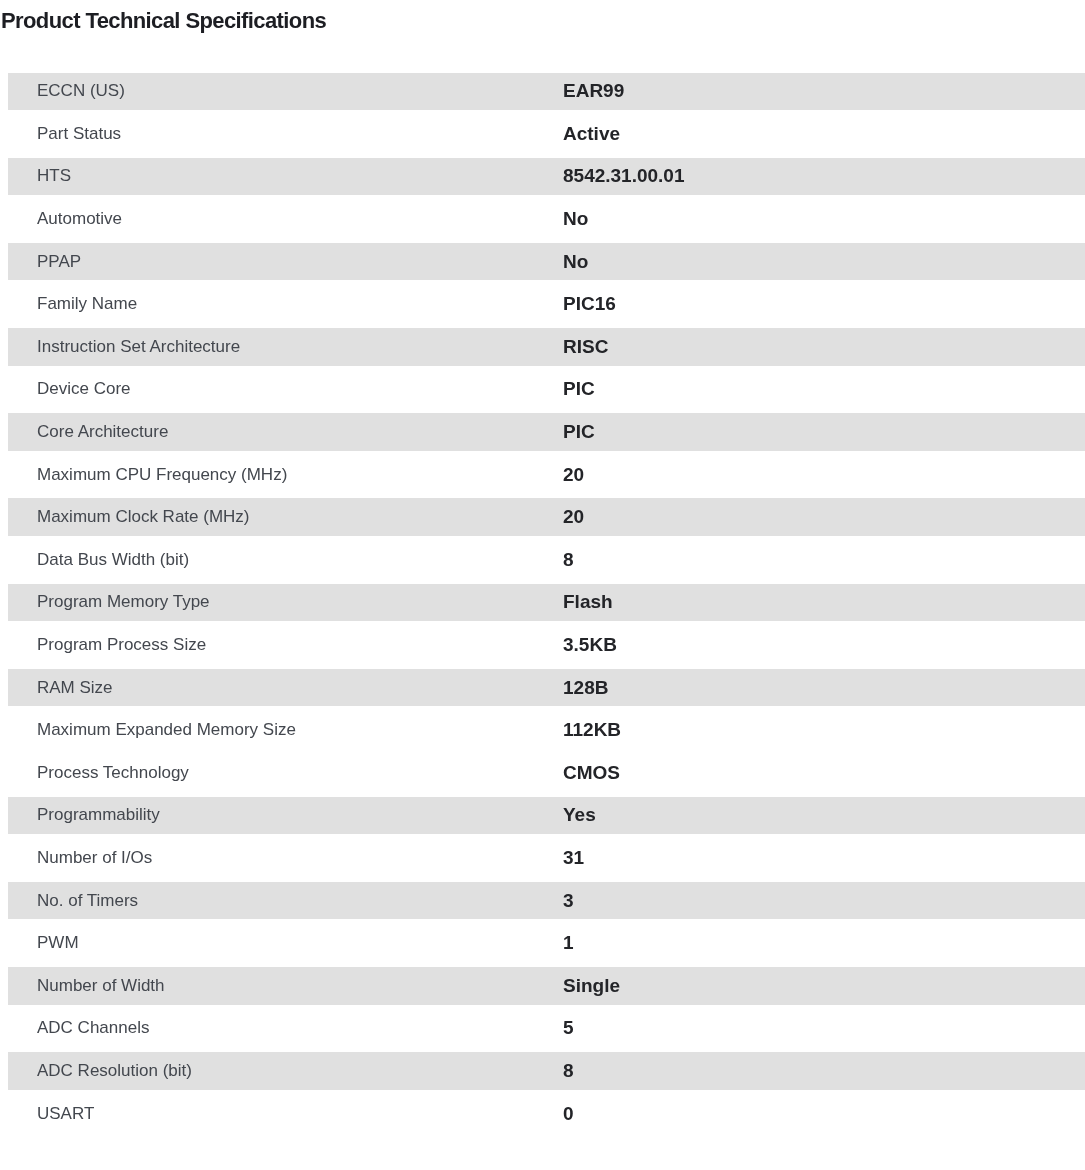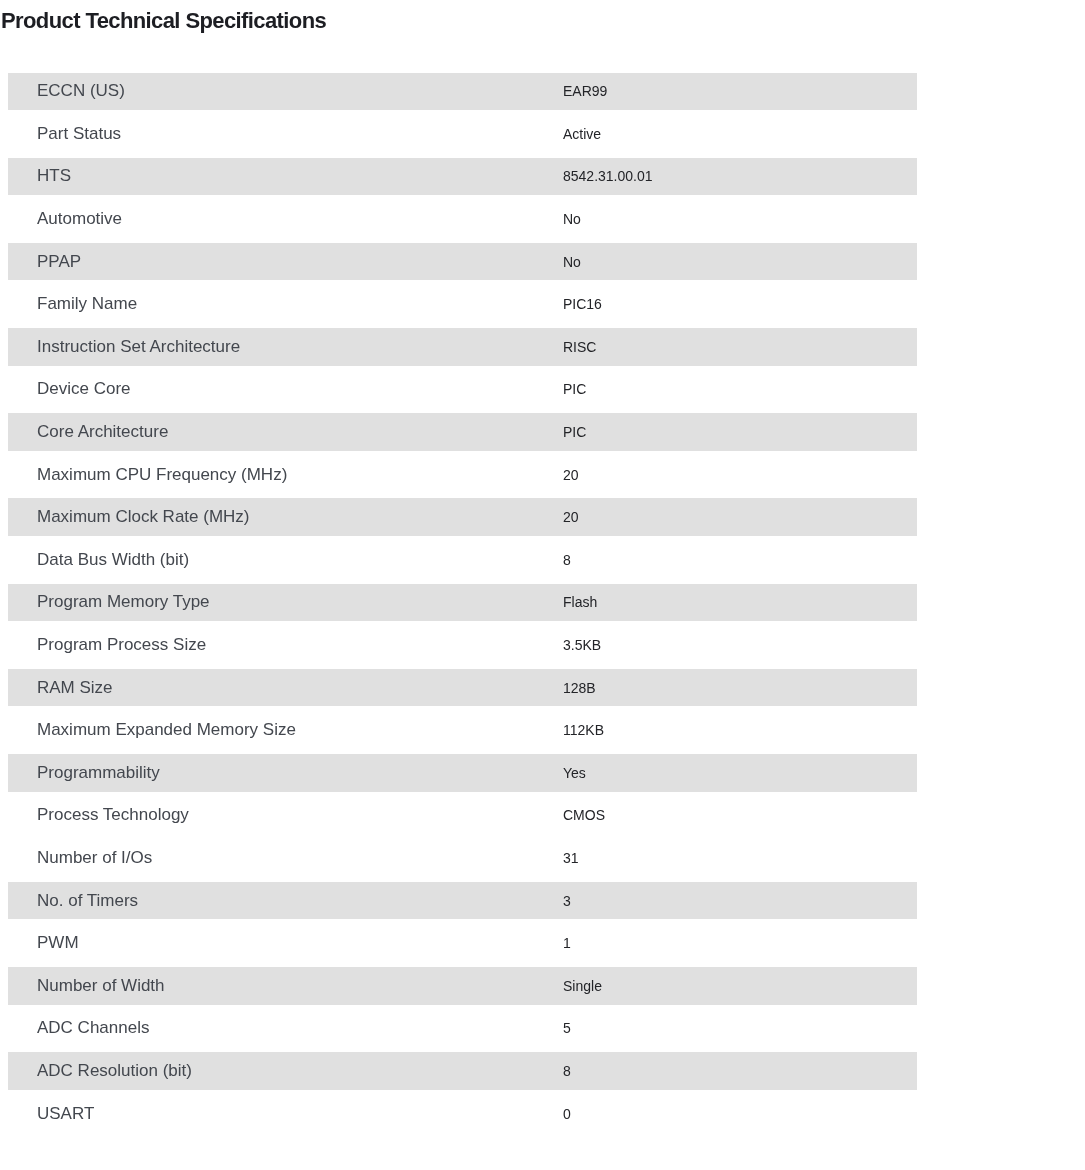--- a/index.html
+++ b/index.html
@@ -20,21 +20,21 @@
   }
   .spec-table {
     position: absolute;
     top: 70px;
     left: 0;
     width: 1085px;
   }
   .spec-row {
     position: relative;
     height: 42.6px;
-    width: 917px;
+    width: 1085px;
   }
   .spec-row .row-bg {
     position: absolute;
     top: 2.5px;
     bottom: 2.5px;
     left: 8px;
     right: 0;
   }
   .spec-row.gray .row-bg { background: var(--row-alt-bg, #e0e0e0); }
   .spec-row.white .row-bg { background: var(--row-bg, #ffffff); }
@@ -46,22 +46,22 @@
     font-size: 17px;
     font-weight: normal;
     color: var(--label-color, #43474e);
     white-space: nowrap;
   }
   .spec-value {
     position: absolute;
     left: 563px;
     top: 50%;
     transform: translateY(-50%);
-    font-size: 14px;
-    font-weight: normal;
+    font-size: 19px;
+    font-weight: bold;
     color: var(--value-color, #232428);
     white-space: nowrap;
   }
 </style>
 </head>
 <body>
 
 <h1 class="page-title">Product Technical Specifications</h1>
 
 <div class="spec-table">
@@ -154,32 +154,32 @@
     <span class="spec-label">RAM Size</span>
     <span class="spec-value">128B</span>
   </div>
 
   <div class="spec-row white">
     <div class="row-bg"></div>
     <span class="spec-label">Maximum Expanded Memory Size</span>
     <span class="spec-value">112KB</span>
   </div>
 
+  <div class="spec-row white">
+    <div class="row-bg"></div>
+    <span class="spec-label">Process Technology</span>
+    <span class="spec-value">CMOS</span>
+  </div>
+
   <div class="spec-row gray">
     <div class="row-bg"></div>
     <span class="spec-label">Programmability</span>
     <span class="spec-value">Yes</span>
   </div>
 
-  <div class="spec-row white">
-    <div class="row-bg"></div>
-    <span class="spec-label">Process Technology</span>
-    <span class="spec-value">CMOS</span>
-  </div>
-
 
   <div class="spec-row white">
     <div class="row-bg"></div>
     <span class="spec-label">Number of I/Os</span>
     <span class="spec-value">31</span>
   </div>
 
   <div class="spec-row gray">
     <div class="row-bg"></div>
     <span class="spec-label">No. of Timers</span>

